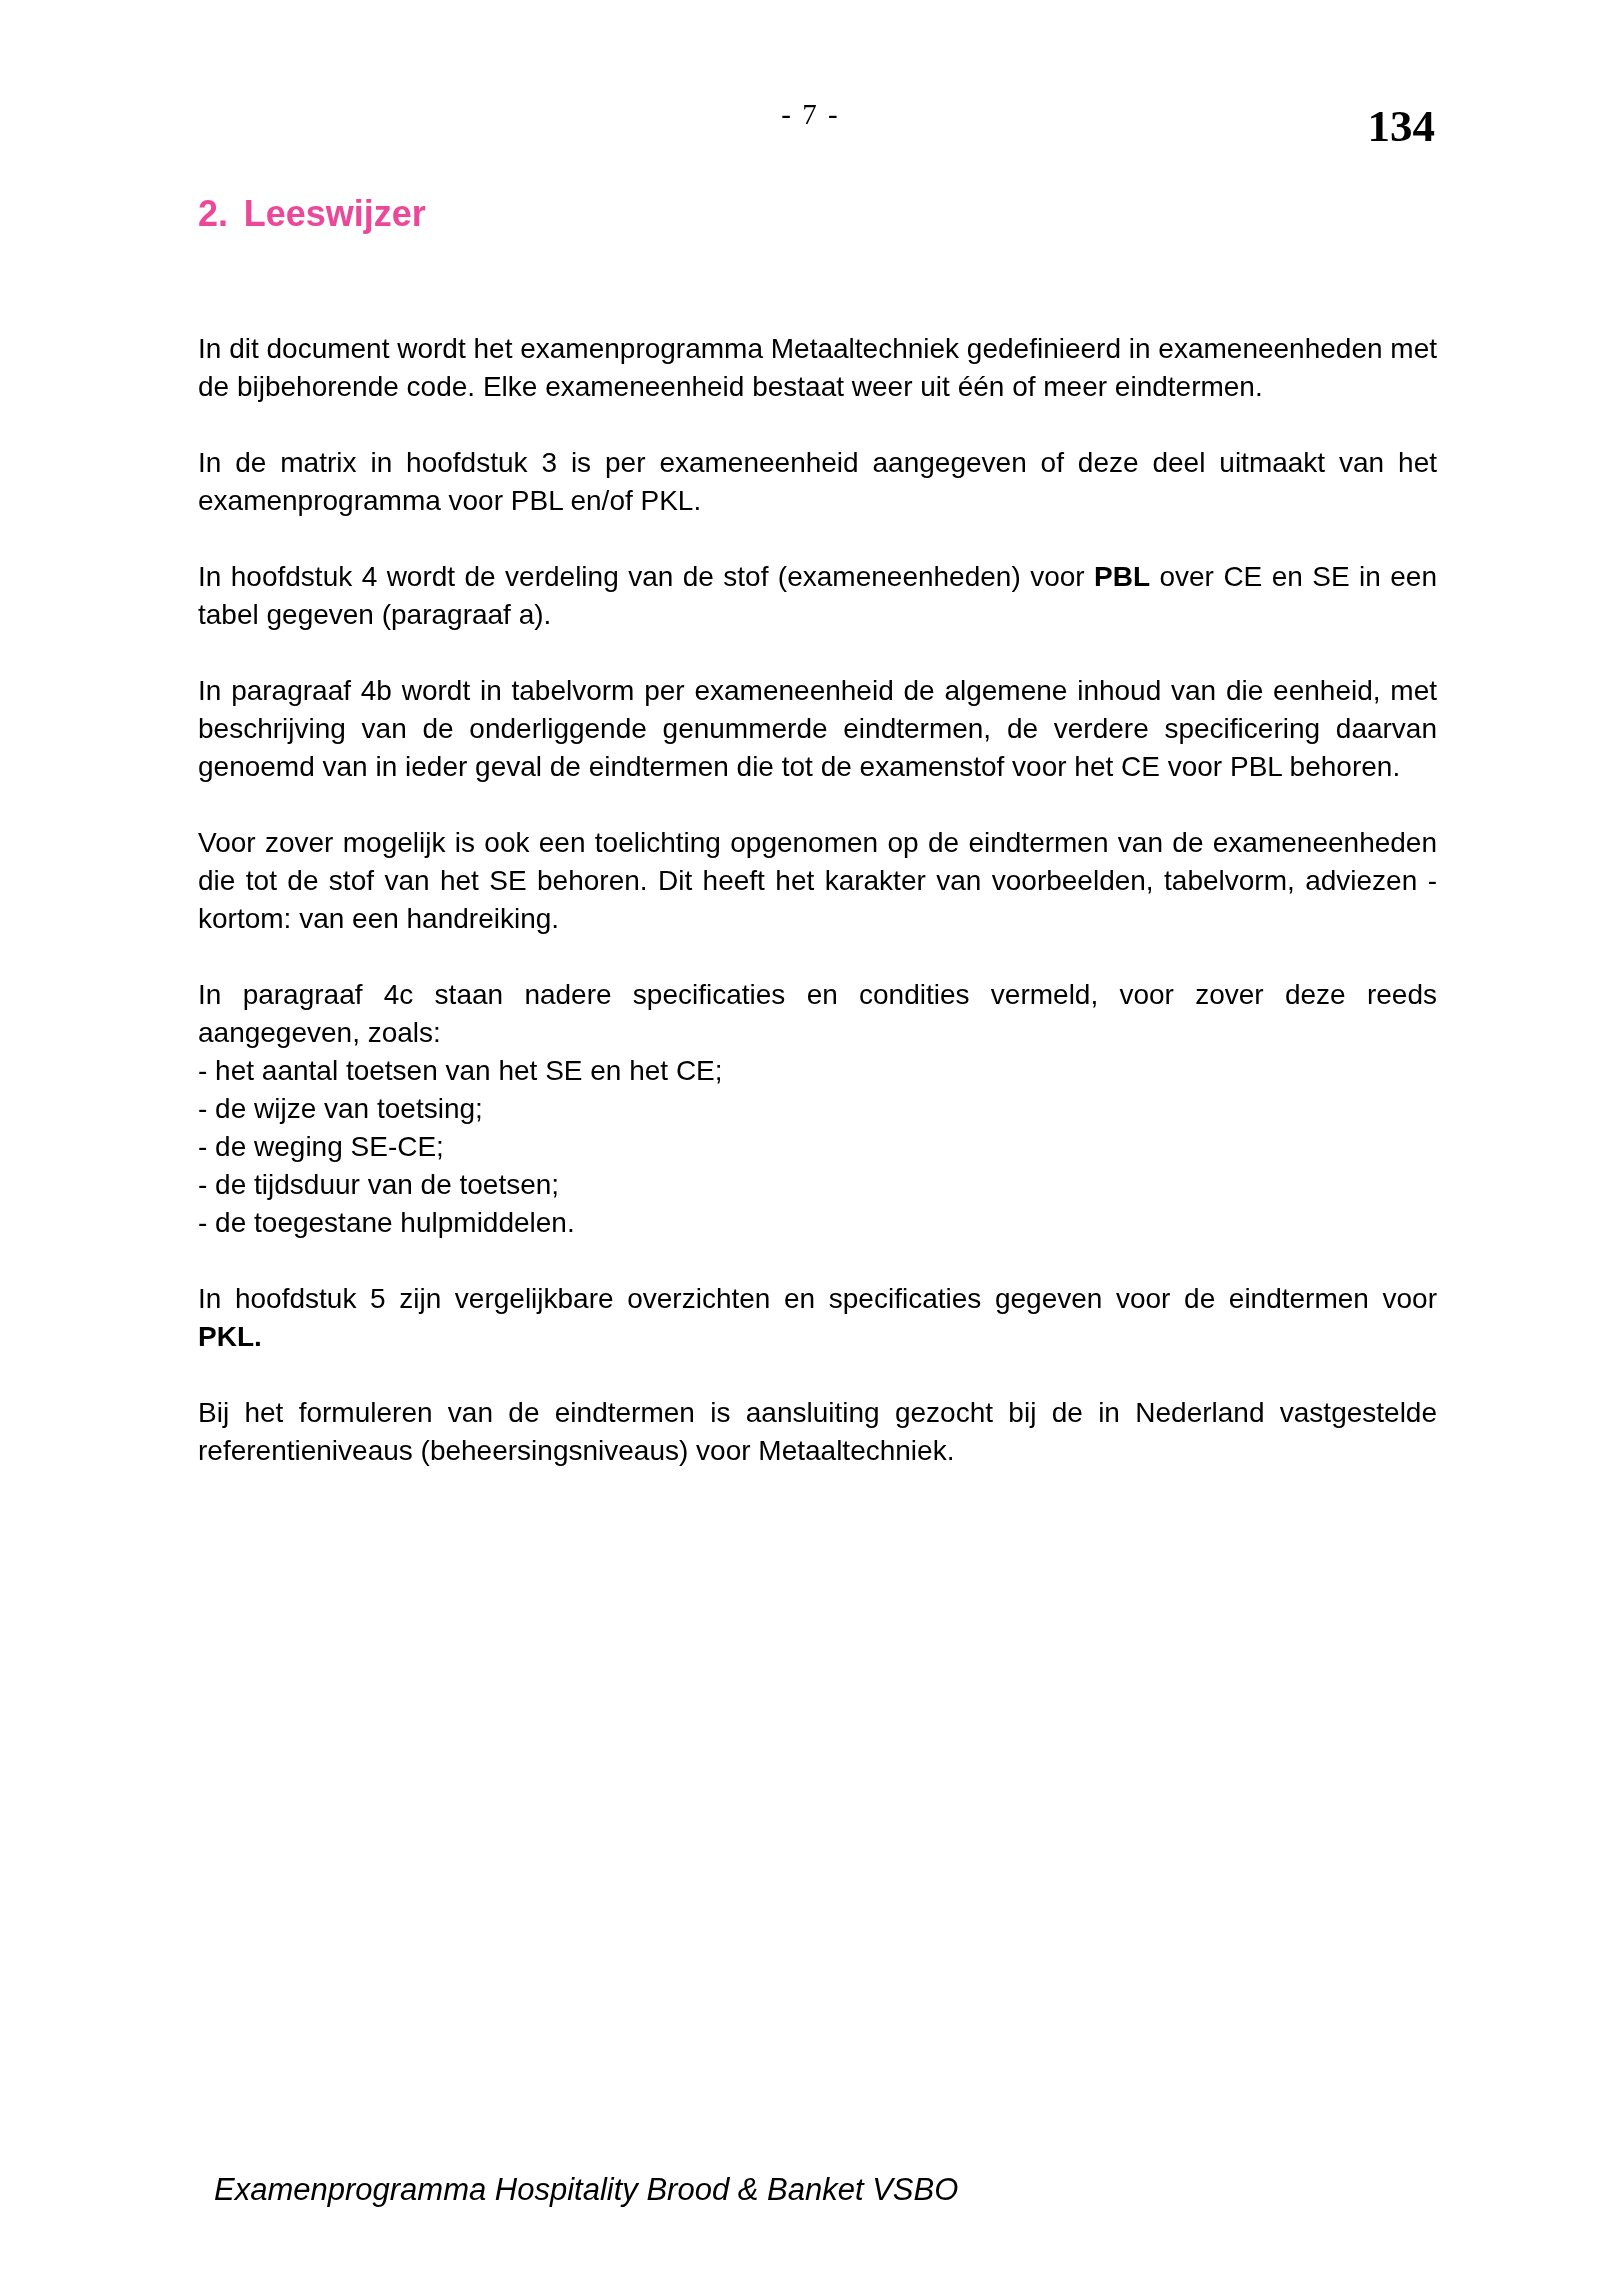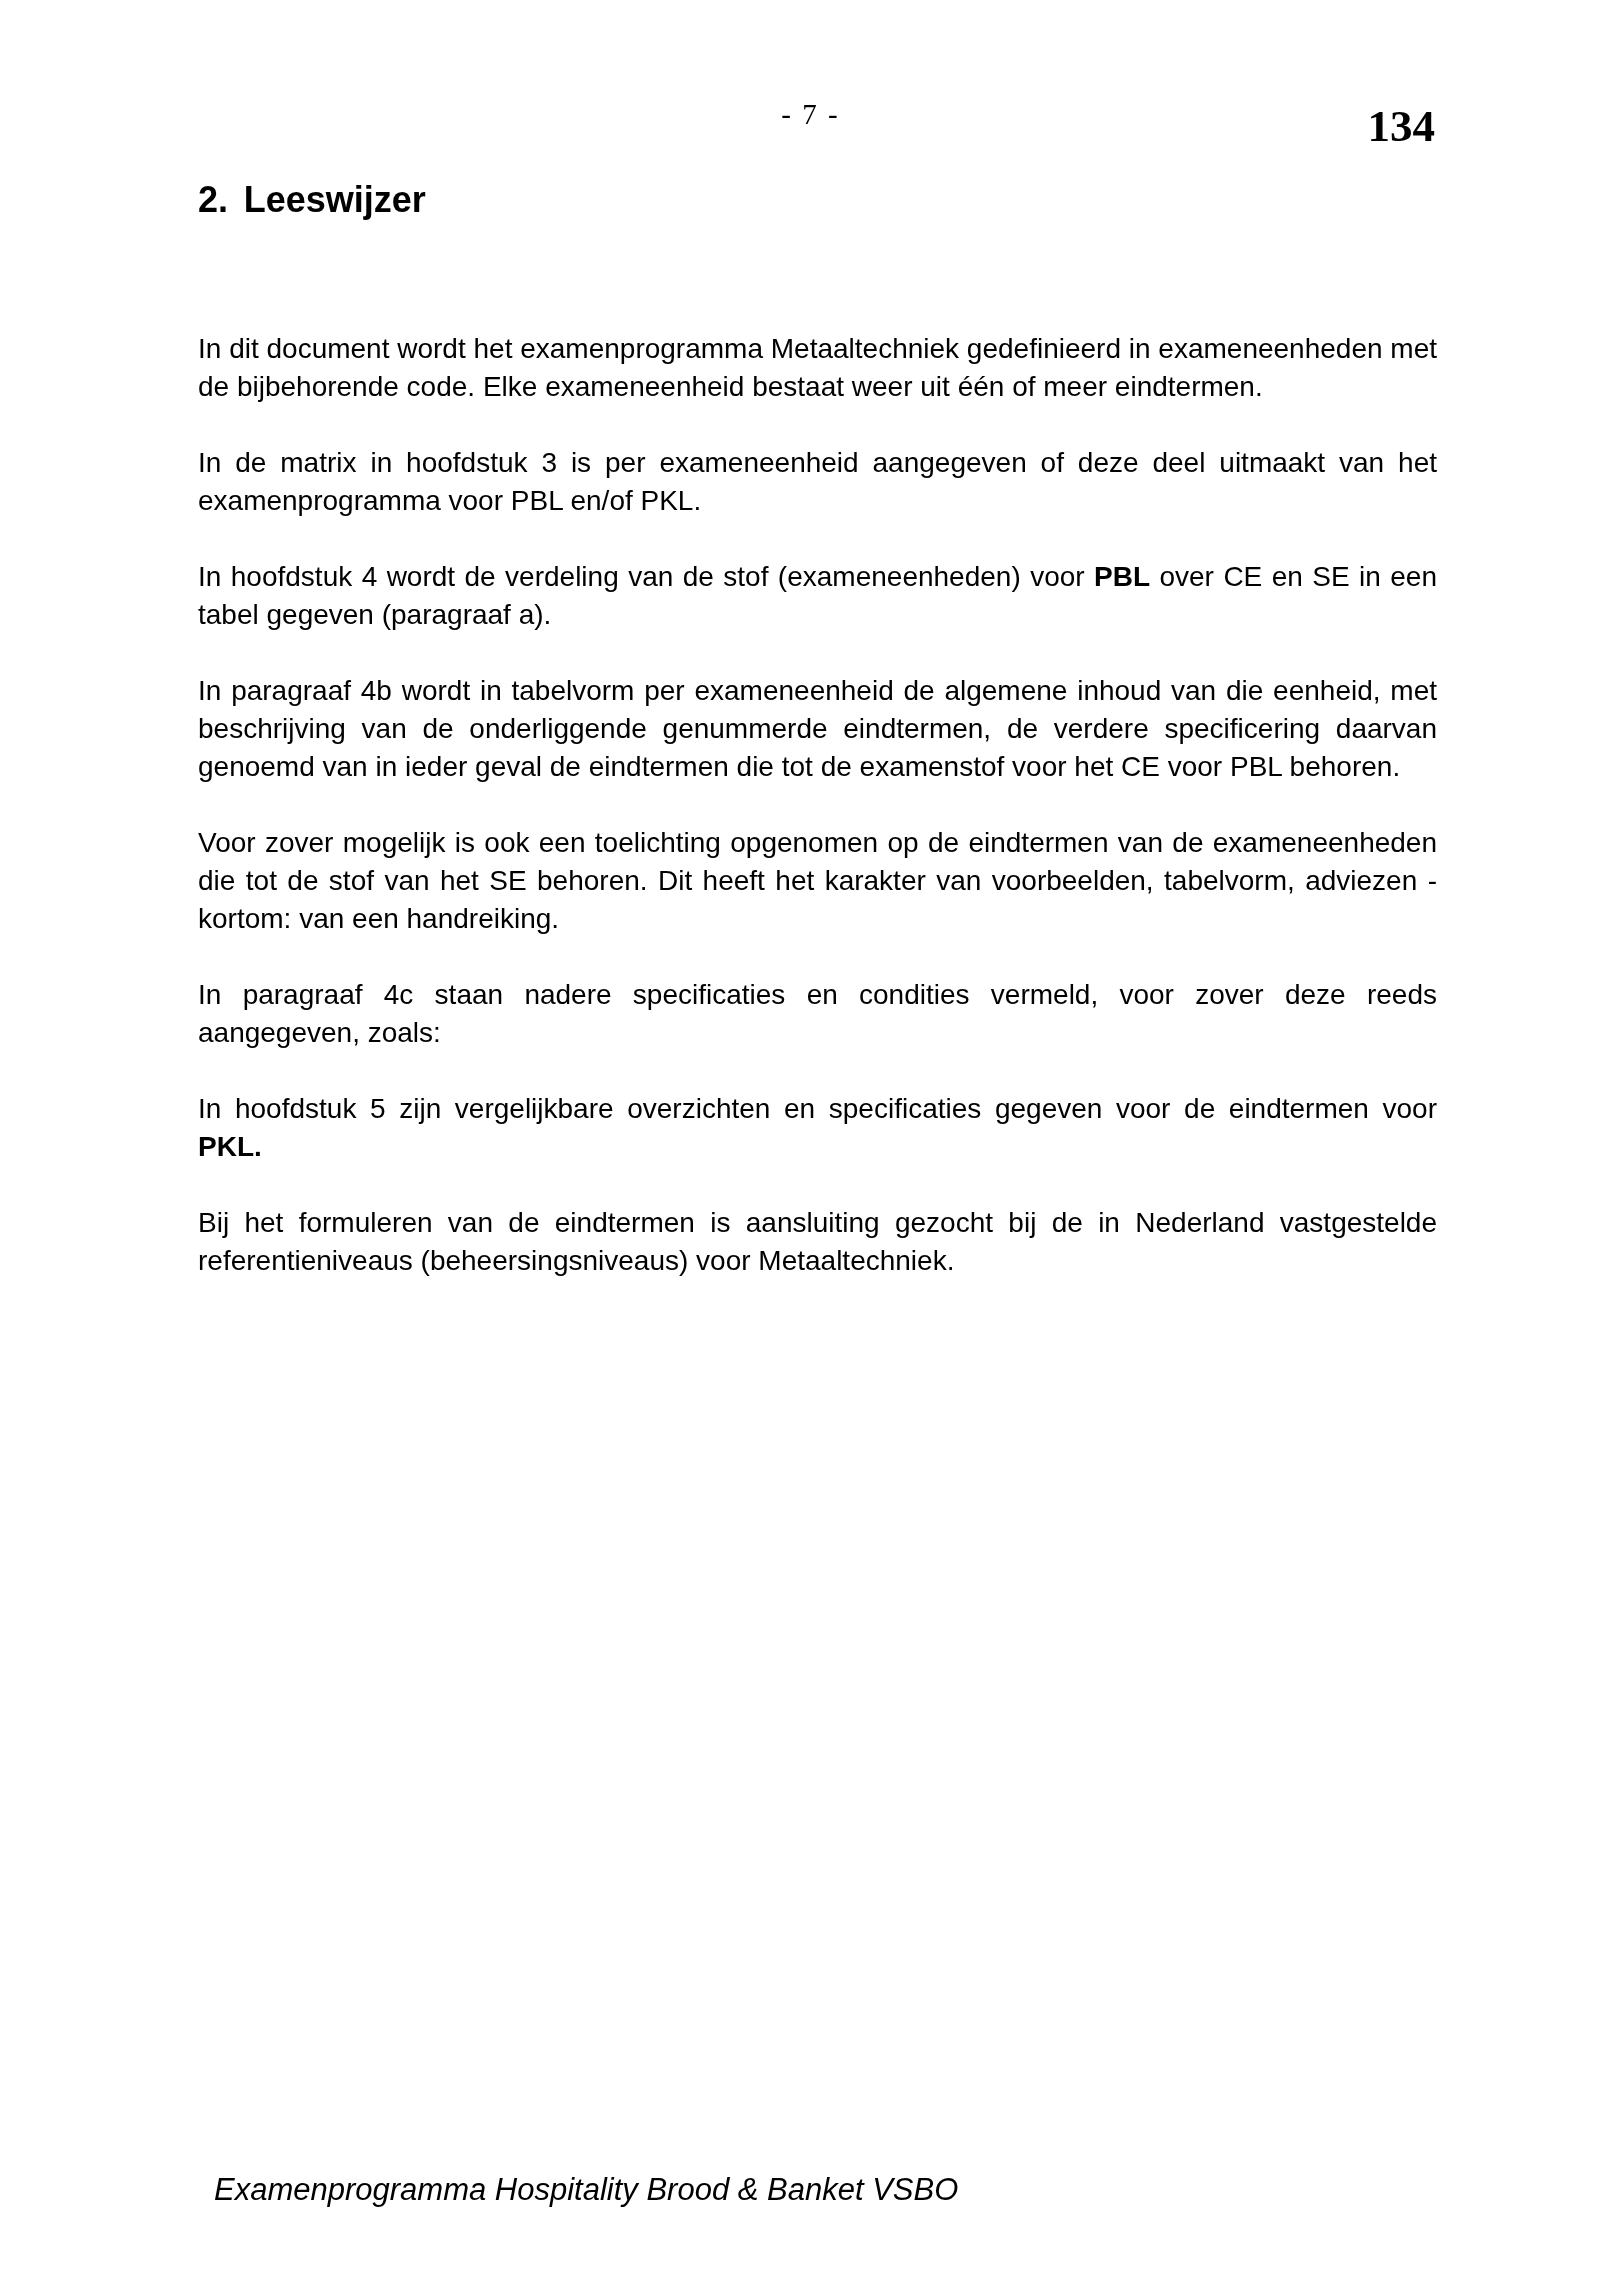--- a/index.html
+++ b/index.html
@@ -7,23 +7,23 @@
     .page-number {
       position: absolute; top: 98px; left: 0; width: 1621px; text-align: center;
       font-family: "Liberation Serif", serif; font-size: 29px; letter-spacing: 2px;
       padding-right: 0; box-sizing: border-box;
     }
     .doc-number {
       position: absolute; top: 100px; right: 186px;
       font-family: "Liberation Serif", serif; font-weight: bold; font-size: 45px;
     }
     .heading {
-      position: absolute; top: 179px; left: 198px;
+      position: absolute; top: 193px; left: 198px;
       font-family: "Liberation Sans", sans-serif; font-weight: bold; font-size: 36px;
-      color: #000000; margin: 0;
+      color: #ec4899; margin: 0;
     }
     .heading .num { margin-right: 15.7px; }
     .content {
       position: absolute; top: 310px; left: 198px; width: 1239px;
       font-family: "Liberation Sans", sans-serif; font-size: 28px; line-height: 38px;
     }
     .content p { margin: 0 0 38px 0; text-align: justify; }
     .content p.last-left { text-align-last: left; margin-top: 20px; }
     .content ul { list-style: none; margin: 0; padding: 0; }
     .content li { margin: 0; }
@@ -44,19 +44,26 @@
 </h1>
 
 <div class="content">
   <p class="last-left">In dit document wordt het examenprogramma Metaaltechniek gedefinieerd in exameneenheden met de bijbehorende code. Elke exameneenheid bestaat weer uit één of meer eindtermen.</p>
   <p class="last-left">In de matrix in hoofdstuk 3 is per exameneenheid aangegeven of deze deel uitmaakt van het examenprogramma voor PBL en/of PKL.</p>
   <p class="last-left"><span>In hoofdstuk 4 wordt de verdeling van de stof (exameneenheden) voor </span><b>PBL</b><span> over CE en SE in een tabel gegeven (paragraaf a).</span></p>
   <p class="last-left">In paragraaf 4b wordt in tabelvorm per exameneenheid de algemene inhoud van die eenheid, met beschrijving van de onderliggende genummerde eindtermen, de verdere specificering daarvan genoemd van in ieder geval de eindtermen die tot de examenstof voor het CE voor PBL behoren.</p>
   <p class="last-left">Voor zover mogelijk is ook een toelichting opgenomen op de eindtermen van de exameneenheden die tot de stof van het SE behoren. Dit heeft het karakter van voorbeelden, tabelvorm, adviezen - kortom: van een handreiking.</p>
   <div style="margin-bottom:38px;">
     <p class="last-left" style="margin:0;">In paragraaf 4c staan nadere specificaties en condities vermeld, voor zover deze reeds aangegeven, zoals:</p>
+    <ul>
+      <li>- het aantal toetsen van het SE en het CE;</li>
+      <li>- de wijze van toetsing;</li>
+      <li>- de weging SE-CE;</li>
+      <li>- de tijdsduur van de toetsen;</li>
+      <li>- de toegestane hulpmiddelen.</li>
+    </ul>
   </div>
   <p class="last-left"><span>In hoofdstuk 5 zijn vergelijkbare overzichten en specificaties gegeven voor de eindtermen voor </span><b>PKL.</b></p>
   <p class="last-left">Bij het formuleren van de eindtermen is aansluiting gezocht bij de in Nederland vastgestelde referentieniveaus (beheersingsniveaus) voor Metaaltechniek.</p>
 </div>
 
 <div class="footer">Examenprogramma Hospitality Brood &amp; Banket VSBO</div>
 
 
 </body></html>

